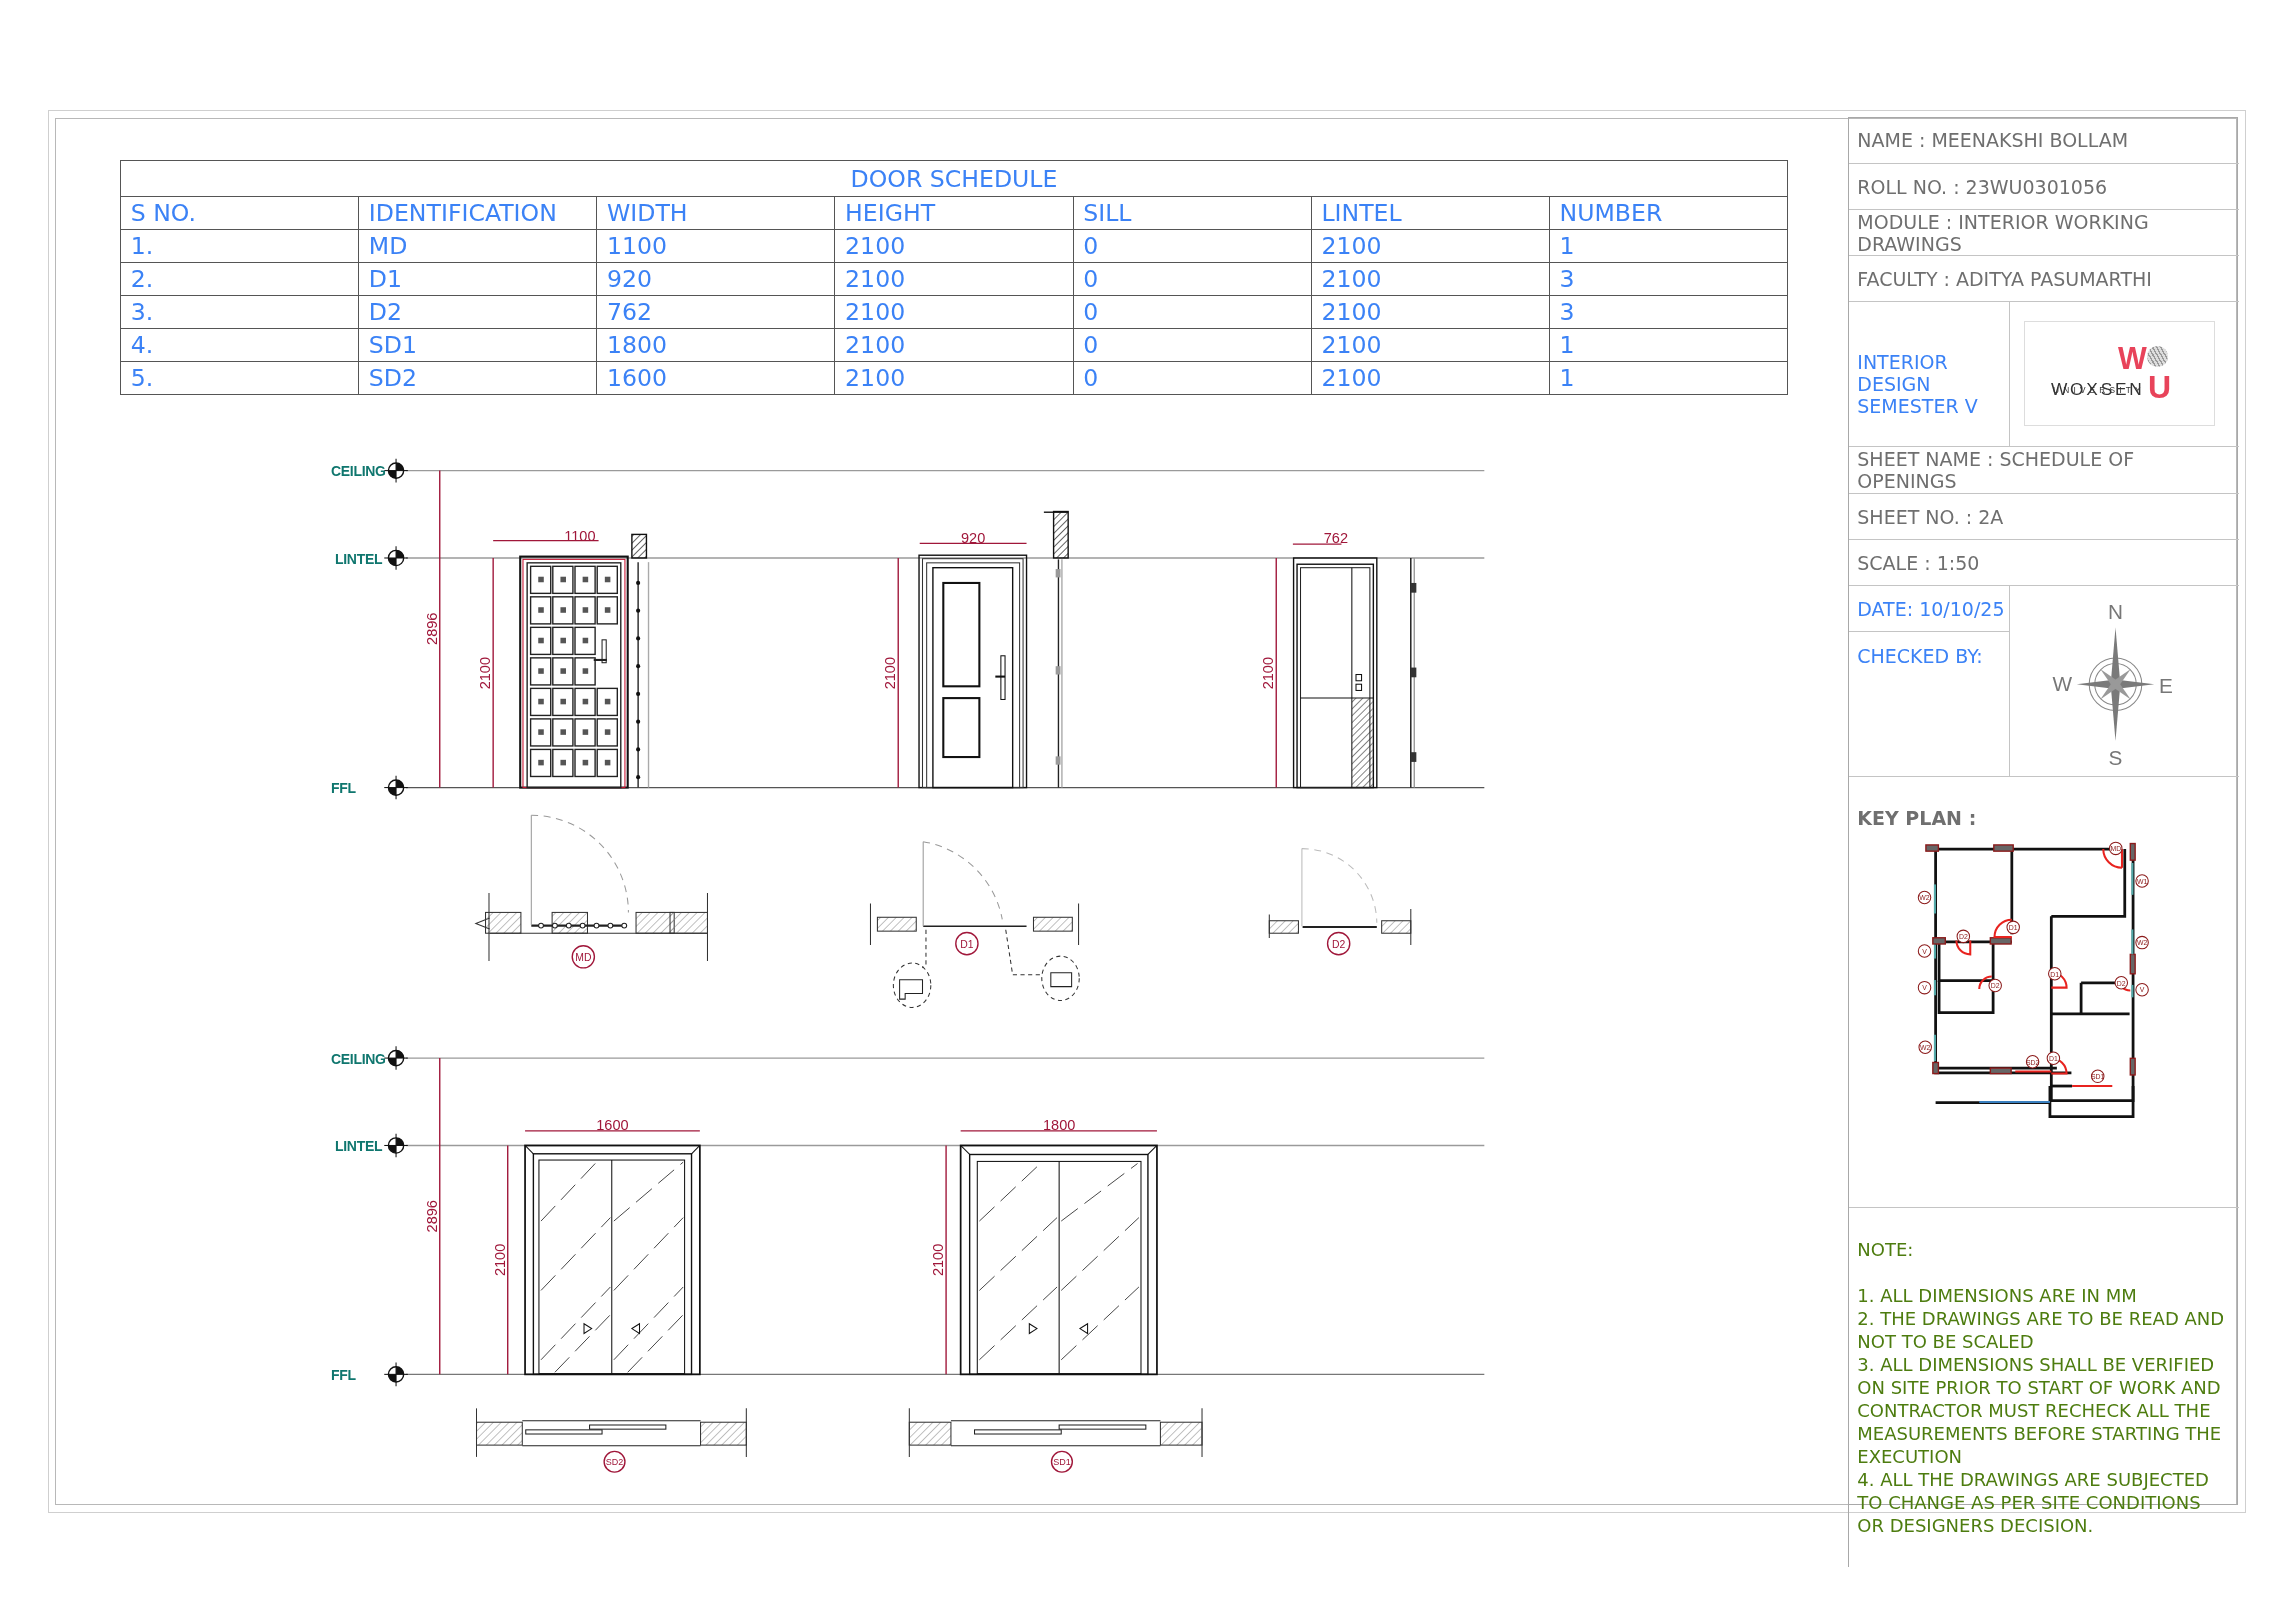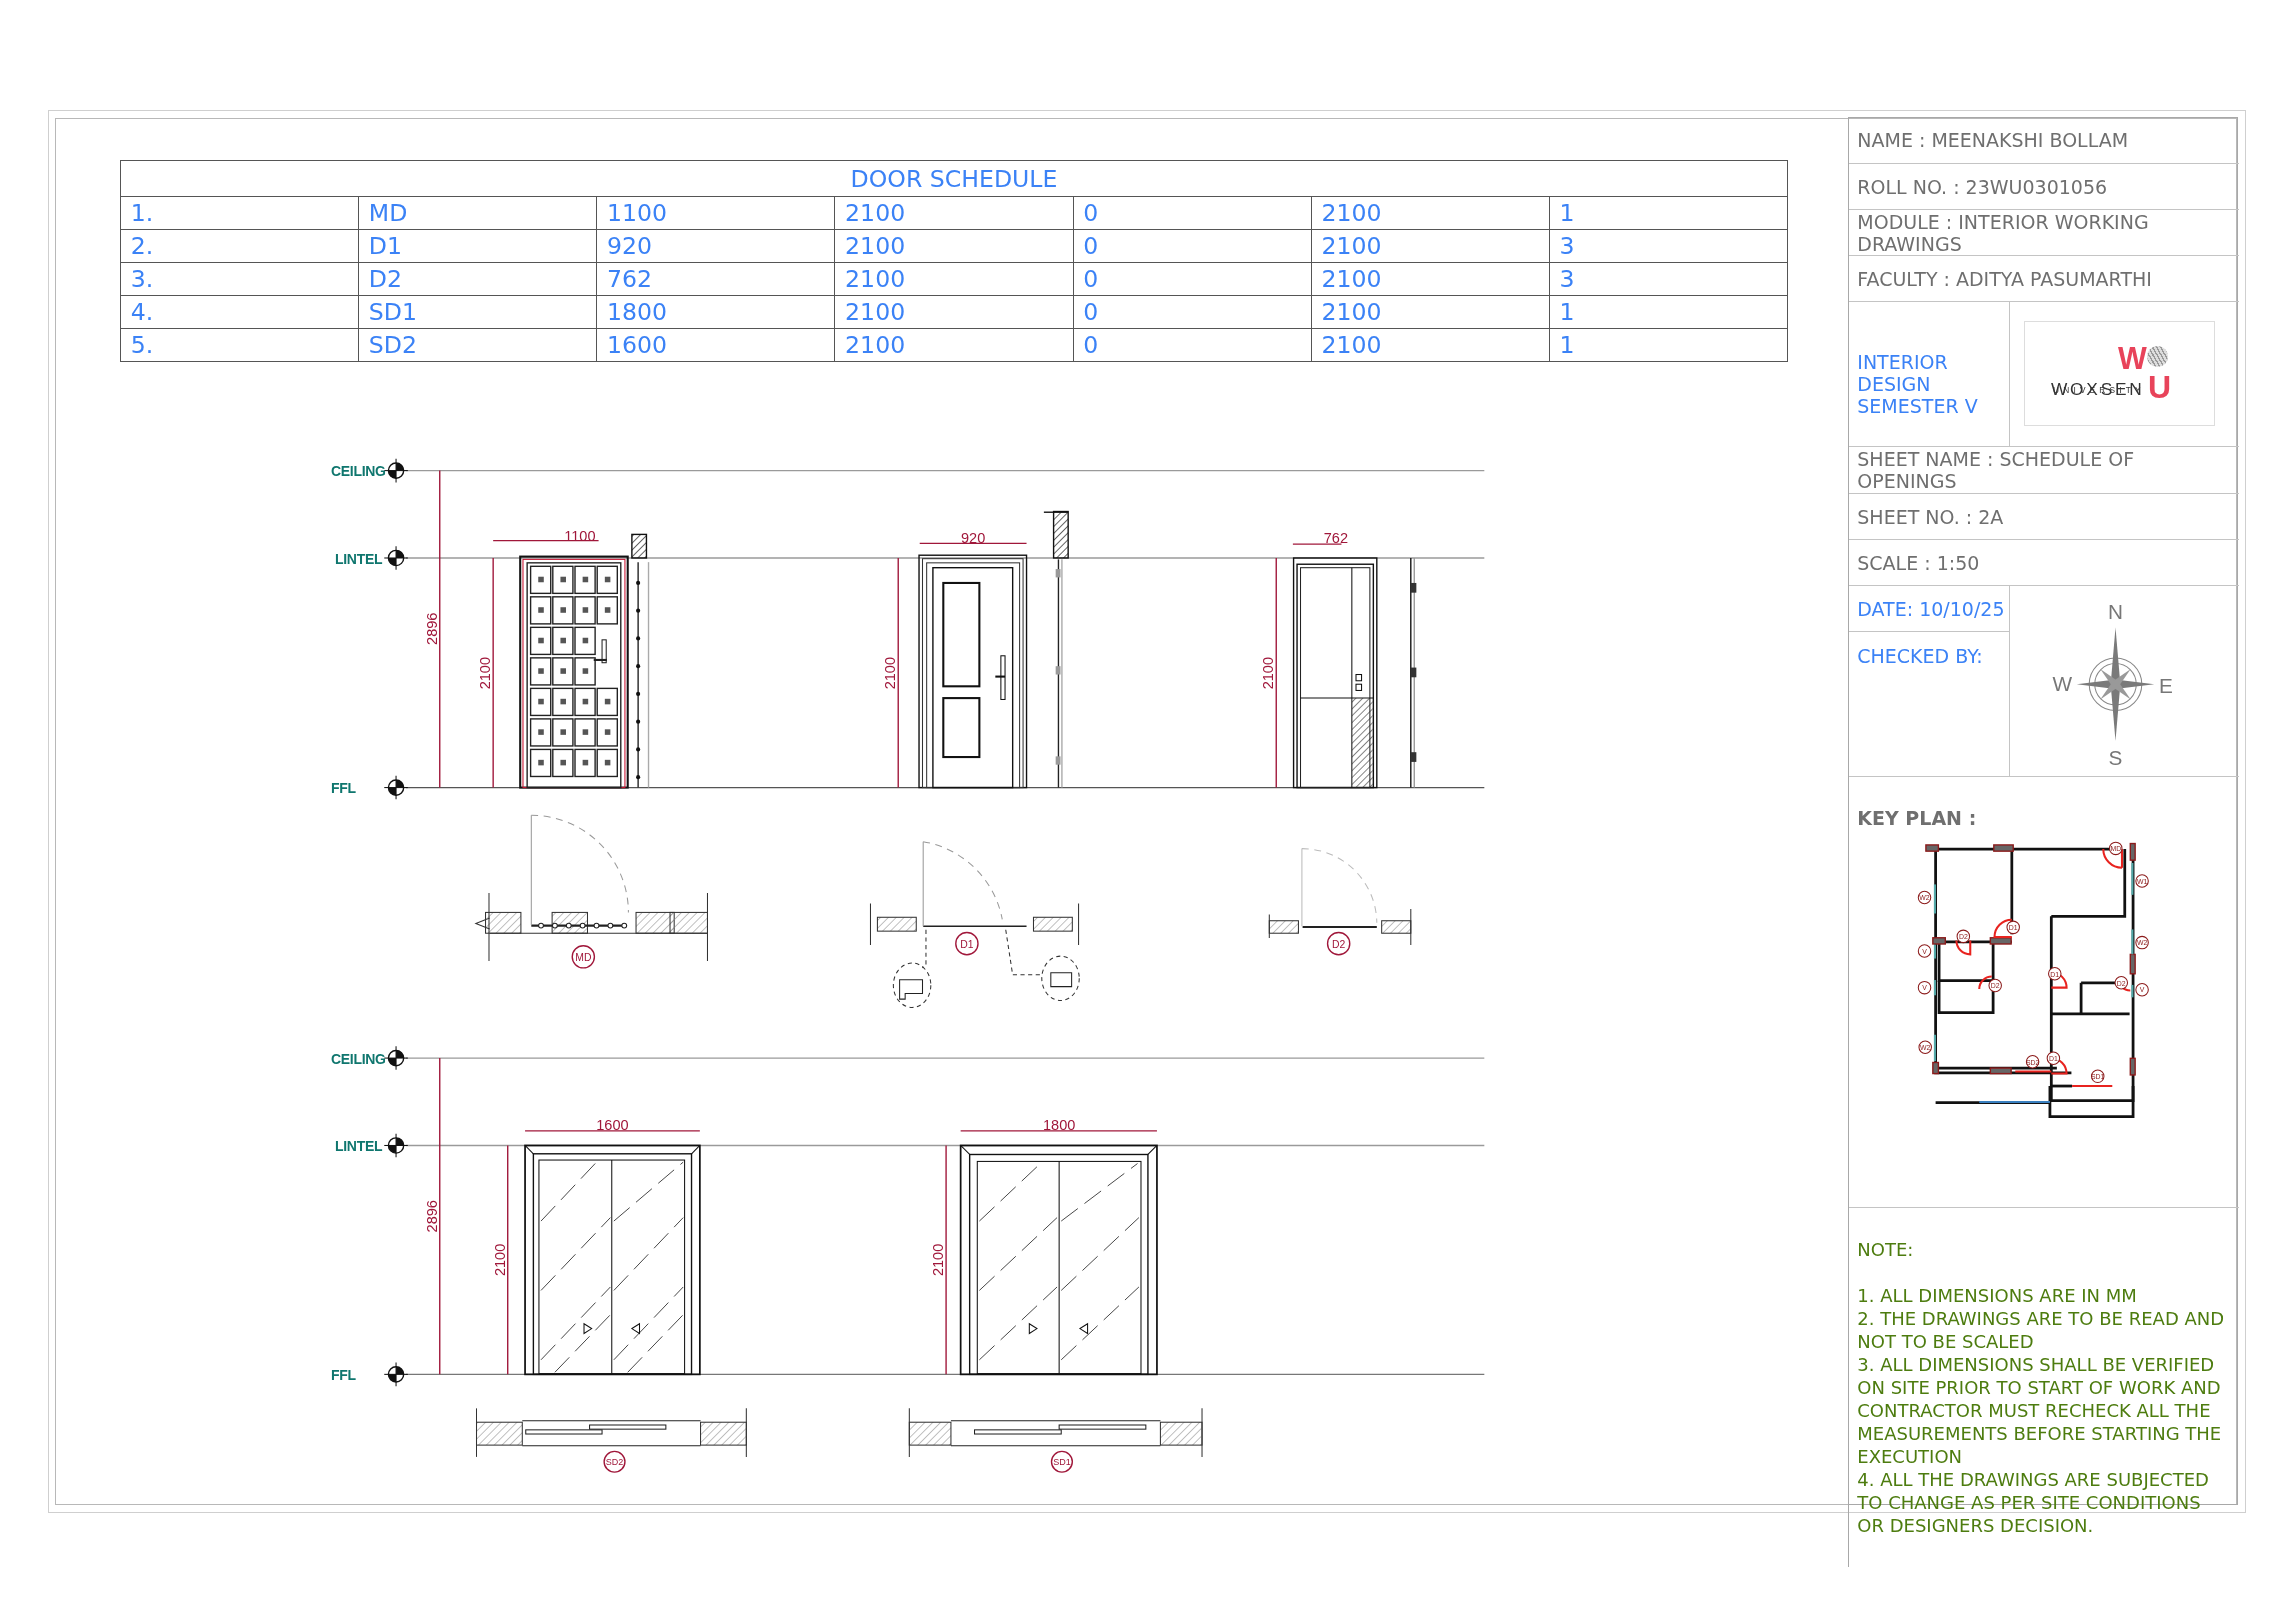--- a/index.html
+++ b/index.html
@@ -37,20 +37,29 @@
       <col>
       <col>
       <col>
       <col>
       <col>
     </colgroup>
   <tbody>
       <tr>
         <td colspan="7" class="title-cell">DOOR SCHEDULE</td>
       </tr>
+  <tr>
+    <th>S NO.</th>
+    <th>IDENTIFICATION</th>
+    <th>WIDTH</th>
+    <th>HEIGHT</th>
+    <th>SILL</th>
+    <th>LINTEL</th>
+    <th>NUMBER</th>
+  </tr>
   <tr>
     <td>1.</td>
         <td>MD</td>
         <td>1100</td>
         <td>2100</td>
         <td>0</td>
         <td>2100</td>
         <td>1</td>
   </tr>
   <tr>

